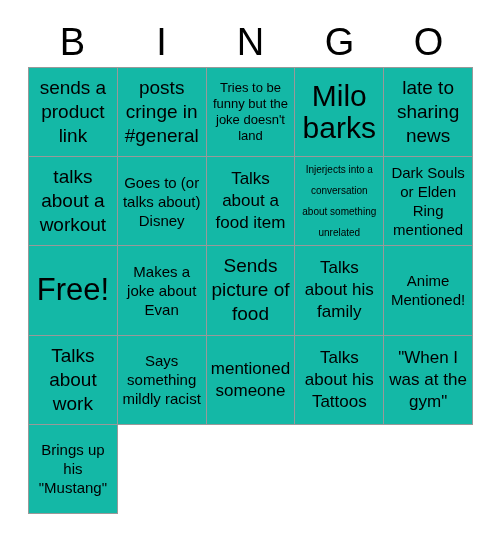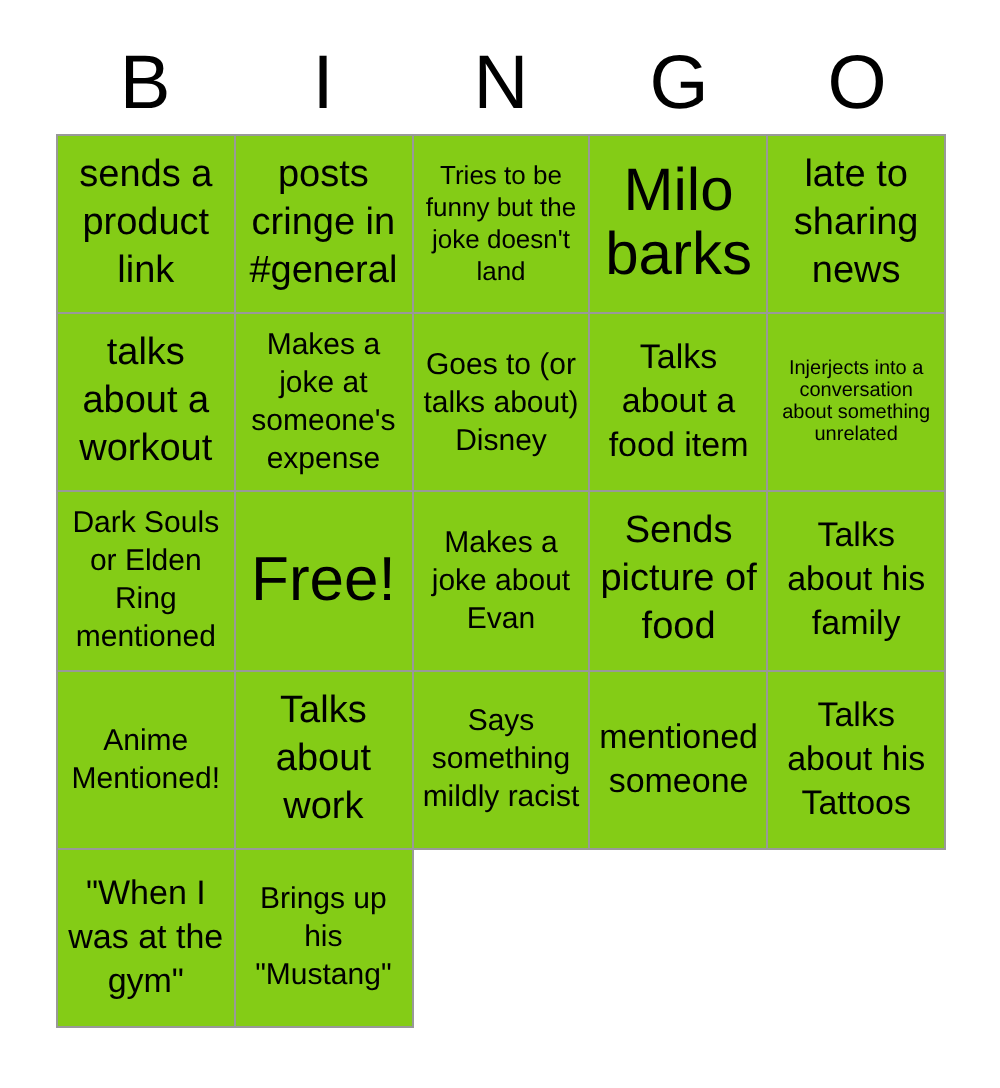--- a/index.html
+++ b/index.html
@@ -55,30 +55,30 @@
   .cell {
     border-right: 1px solid #999999;
     border-bottom: 1px solid #999999;
     box-sizing: border-box;
     display: flex;
     align-items: center;
     justify-content: center;
     text-align: center;
     padding: 2px 3px;
     overflow: hidden;
-    background: #84cc16;
+    background: #14b8a6;
   }
   .cell-text {
     display: block;
     width: 100%;
     color: #000000;
     word-wrap: break-word;
   }
   
-  .fs-xs .cell-text { font-size: 10px;  line-height: 11px; }
+  .fs-xs .cell-text { font-size: 10px;  line-height: 21px; }
   .fs-sm .cell-text { font-size: 13px;  line-height: 16px; }
   .fs-md .cell-text { font-size: 15px;  line-height: 19px; }
   .fs-lg .cell-text { font-size: 17px;  line-height: 22px; }
   .fs-xl .cell-text { font-size: 19px;  line-height: 24px; }
   .fs-xxl .cell-text { font-size: 30px; line-height: 32px; }
   .fs-free .cell-text { font-size: 31px; line-height: 36px; }
 </style>
 </head>
 <body>
 
@@ -103,23 +103,20 @@
         <span class="cell-text">Tries to be funny but the joke doesn't land</span>
       </div>
       <div class="cell fs-xxl">
         <span class="cell-text">Milo barks</span>
       </div>
       <div class="cell fs-xl">
         <span class="cell-text">late to sharing news</span>
       </div>
       <div class="cell fs-xl">
         <span class="cell-text">talks about a workout</span>
-      </div>
-      <div class="cell fs-md">
-        <span class="cell-text">Makes a joke at someone's expense</span>
       </div>
       <div class="cell fs-md">
         <span class="cell-text">Goes to (or talks about) Disney</span>
       </div>
       <div class="cell fs-lg">
         <span class="cell-text">Talks about a food item</span>
       </div>
       <div class="cell fs-xs">
         <span class="cell-text">Injerjects into a conversation about something unrelated</span>
       </div>

